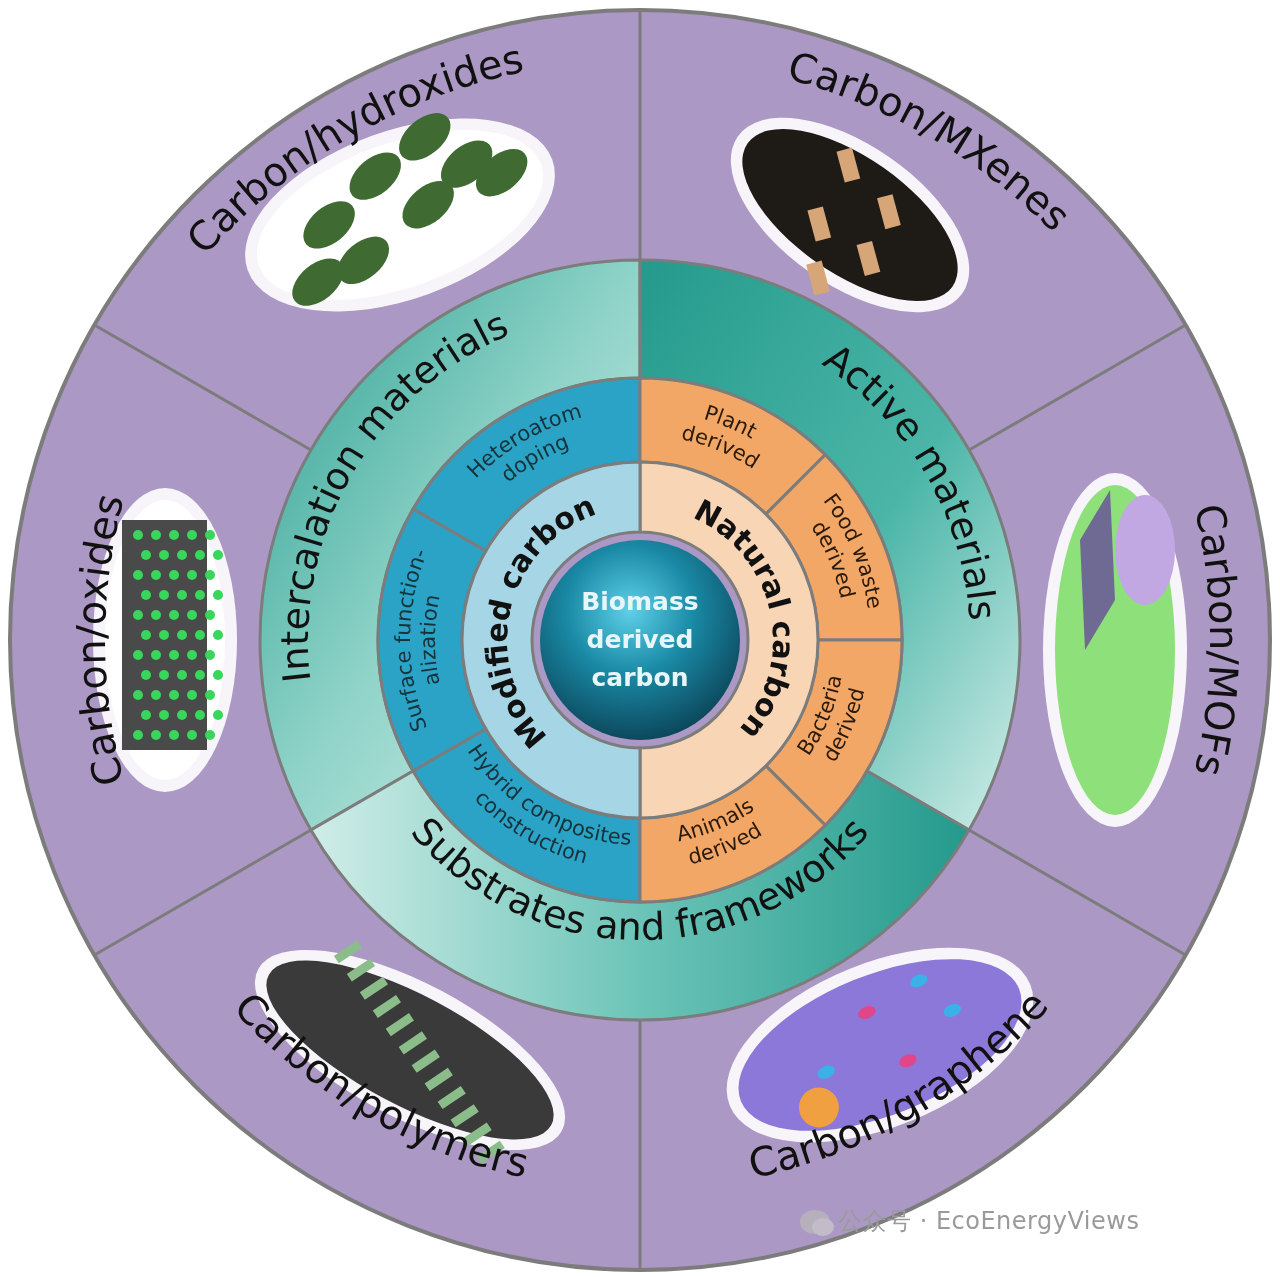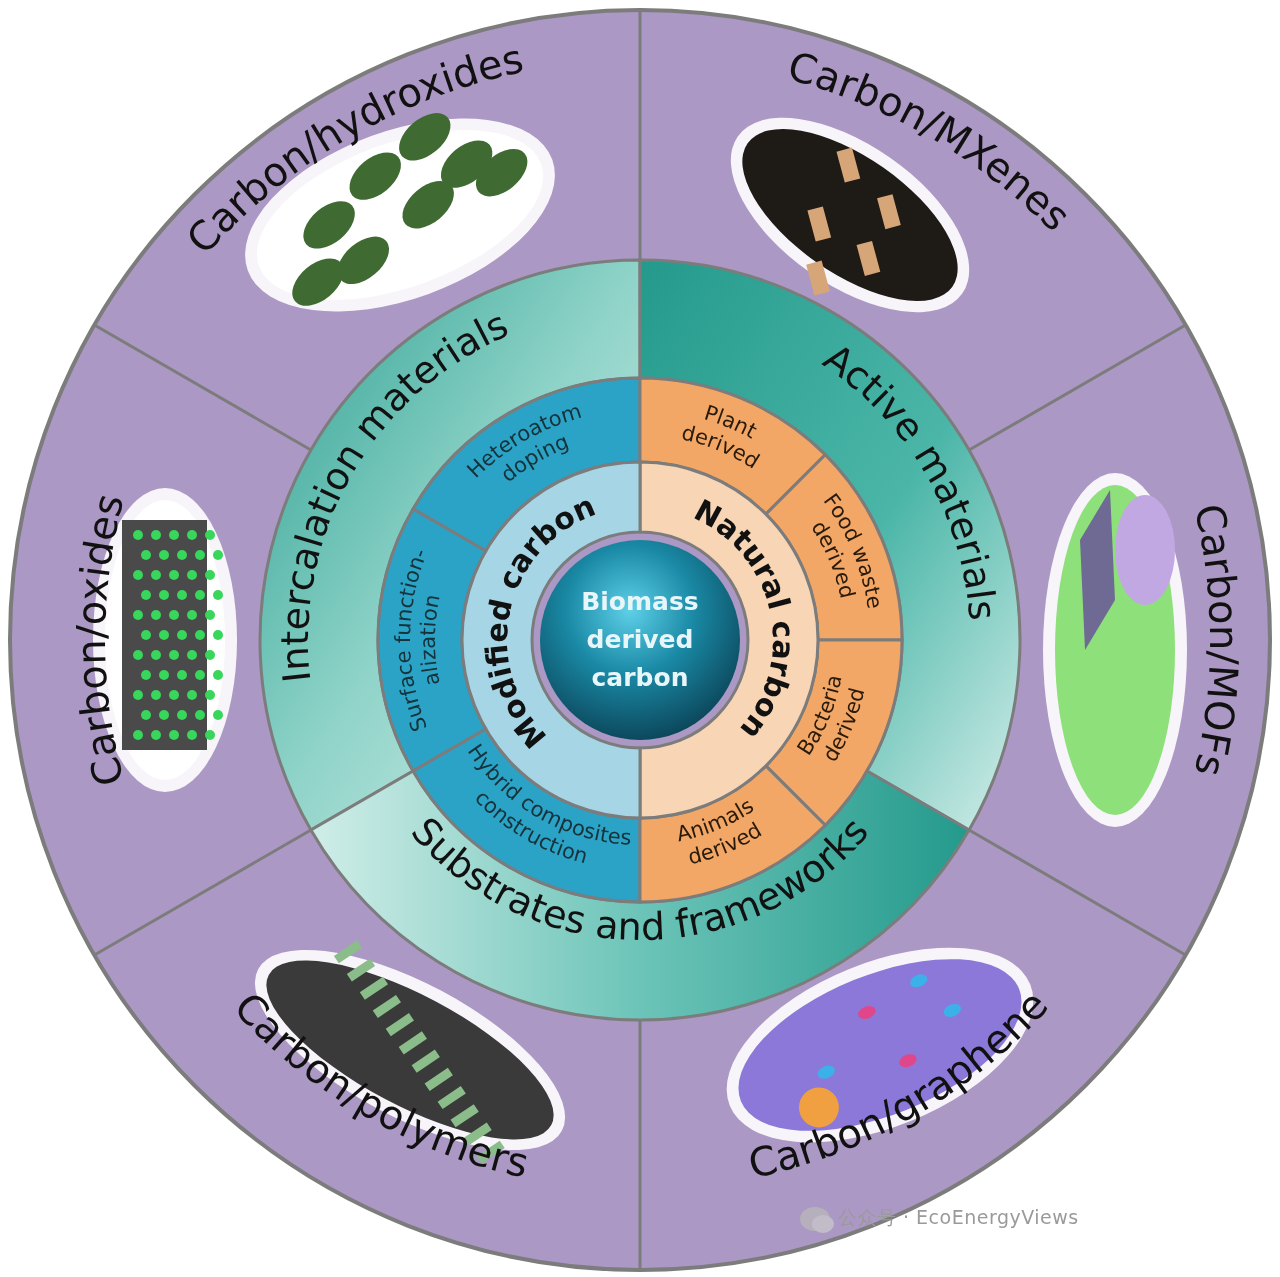--- a/index.html
+++ b/index.html
@@ -5,21 +5,21 @@
   html, body { margin: 0; padding: 0; background: #ffffff; }
   body { width: 1280px; height: 1277px; position: relative; overflow: hidden; font-family: "DejaVu Sans", sans-serif; }
   #diagram { position: absolute; left: 0; top: 0; width: 1280px; height: 1277px; }
   .ring-label { font-family: "DejaVu Sans", sans-serif; fill: #111; }
   .outer-label { font-size: 40px; }
   .teal-label { font-size: 38px; }
   .mid-label { font-size: 21px; fill: #16323a; }
   .orange-label { font-size: 21px; fill: #2a1a0a; }
   .inner-label { font-size: 30px; font-weight: bold; }
   .center-text { font-family: "DejaVu Sans", sans-serif; font-size: 25px; font-weight: bold; fill: #e8f6fa; }
-  .watermark { position: absolute; left: 800px; top: 1205px; font-family: "DejaVu Sans", sans-serif; font-size: 19px; color: #9a9a9a; letter-spacing: 0.5px; white-space: nowrap; }
+  .watermark { position: absolute; left: 800px; top: 1205px; font-family: "DejaVu Sans", sans-serif; font-size: 24px; color: #9a9a9a; letter-spacing: 0.5px; white-space: nowrap; }
   .wm-icon { display: inline-block; width: 30px; height: 24px; border-radius: 50%; background: #b8b8b8; opacity: 0.75; vertical-align: middle; margin-right: 8px; position: relative; }
   .wm-icon::after { content: ""; position: absolute; left: 12px; top: 8px; width: 22px; height: 18px; border-radius: 50%; background: #c9c9c9; }
 </style>
 </head>
 <body>
 
 <svg id="diagram" viewBox="0 0 1280 1277" xmlns="http://www.w3.org/2000/svg">
   <defs>
     <radialGradient id="sphereGrad" cx="0.45" cy="0.35" r="0.7">
       <stop offset="0" stop-color="#5fd0e8"></stop>

